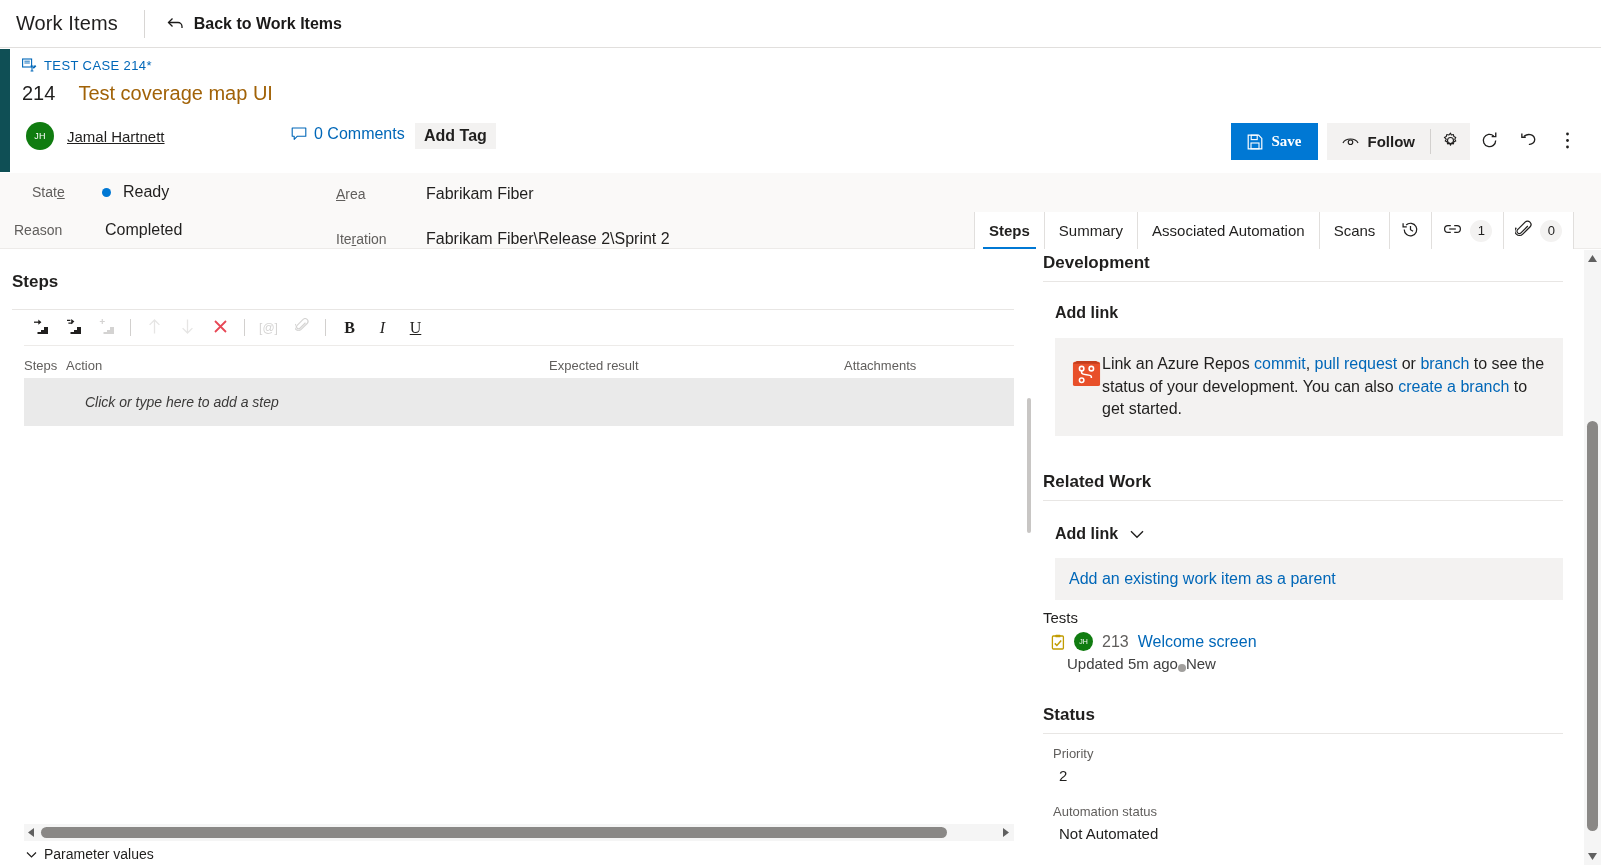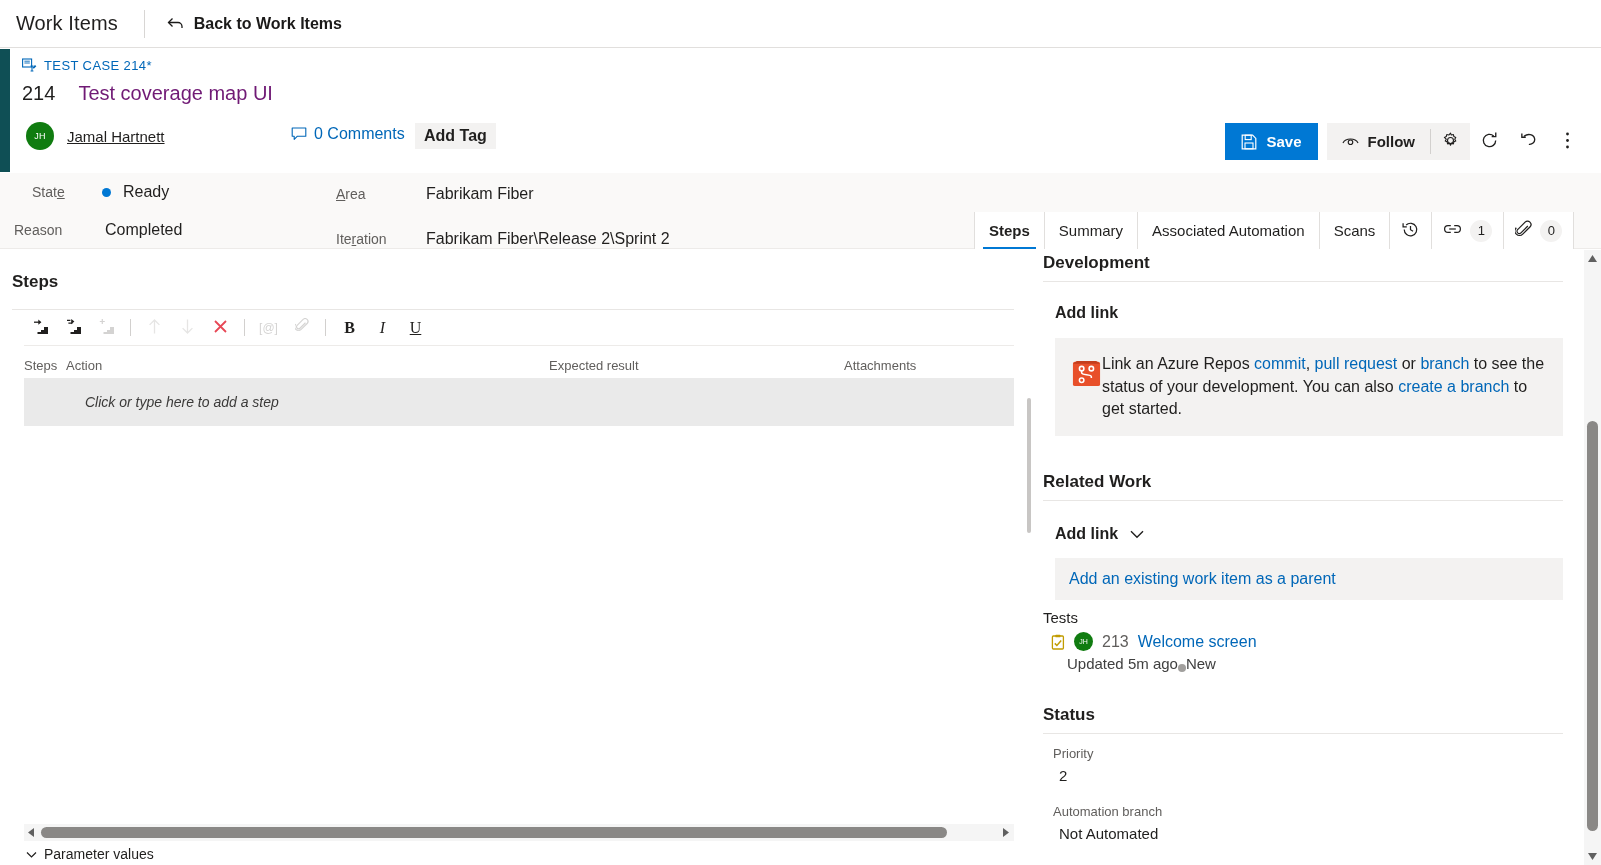--- a/index.html
+++ b/index.html
@@ -45,21 +45,21 @@
     display: flex; align-items: center; gap: 7px;
     font-size: 13px; color: #0067b8; letter-spacing: .4px;
     cursor: pointer;
   }
   .tc-icon { width: 15px; height: 15px; display:block; }
   .wi-titlerow {
     position: absolute; left: 22px; top: 33px;
     display: flex; align-items: baseline; gap: 23px;
   }
   .wi-id { font-size: 20px; color: #201f1e; }
-  .wi-title { font-size: 20px; color: #701a75; }
+  .wi-title { font-size: 20px; color: #a16207; }
 
   .wi-meta {
     position: absolute; left: 26px; top: 73px;
     display: flex; align-items: center; gap: 13px;
   }
   .avatar-sm {
     width: 28px; height: 28px; border-radius: 50%;
     background: #107c10; color: #ffffff;
     font-size: 9px; display: flex; align-items: center; justify-content: center;
     letter-spacing: .3px;
@@ -81,21 +81,21 @@
   
   .cmdbar {
     position: absolute; right: 14px; top: 74px;
     display: flex; align-items: center;
   }
   .btn-save {
     display: flex; align-items: center; gap: 9px;
     background: #0078d4; color: #ffffff;
     height: 37px; padding: 0 16px; border: none; cursor: pointer;
     font-size: 15px; font-weight: bold;
-    font-family: Liberation Sans, sans-serif;
+    font-family: Liberation Serif, serif;
   }
   .save-icon { width: 16px; height: 16px; display:block; }
   .follow-group {
     display: flex; align-items: center; background: #f3f2f1;
     height: 37px; margin-left: 9px;
   }
   .btn-follow {
     display: flex; align-items: center; gap: 9px;
     height: 37px; padding: 0 15px; background: transparent; border: none;
     cursor: pointer; font-size: 15px; font-weight: bold; color: #201f1e;
@@ -615,21 +615,21 @@
       </div>
 
       <div class="rc-title" style="margin-top:33px;">Status</div>
       <div class="rc-hr"></div>
 
       <div style="margin:12px 0 0 10px;">
         <div class="status-field-label">Priority</div>
         <div class="status-field-value" style="margin-top:6px;">2</div>
       </div>
       <div style="margin:20px 0 0 10px;">
-        <div class="status-field-label">Automation branch</div>
+        <div class="status-field-label">Automation status</div>
         <div class="status-field-value" style="margin-top:6px;">Not Automated</div>
       </div>
     </div>
   </div>
 
   <div class="rc-scrollbar"></div>
 
   <div class="vscroll">
     <div class="vs-arrow">
       <svg width="9" height="7" viewBox="0 0 9 7">

